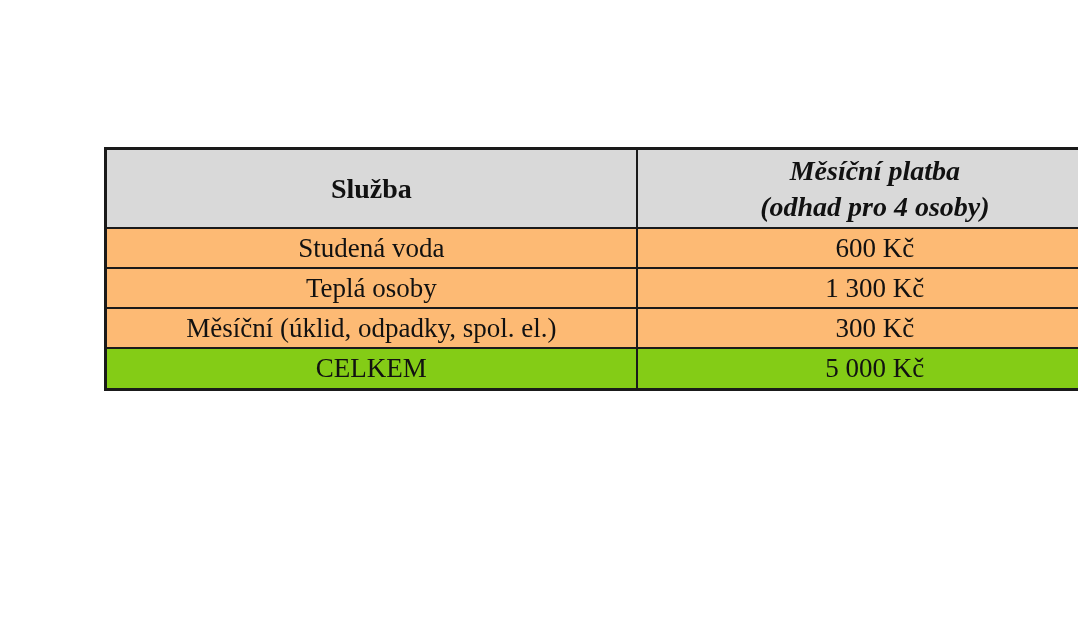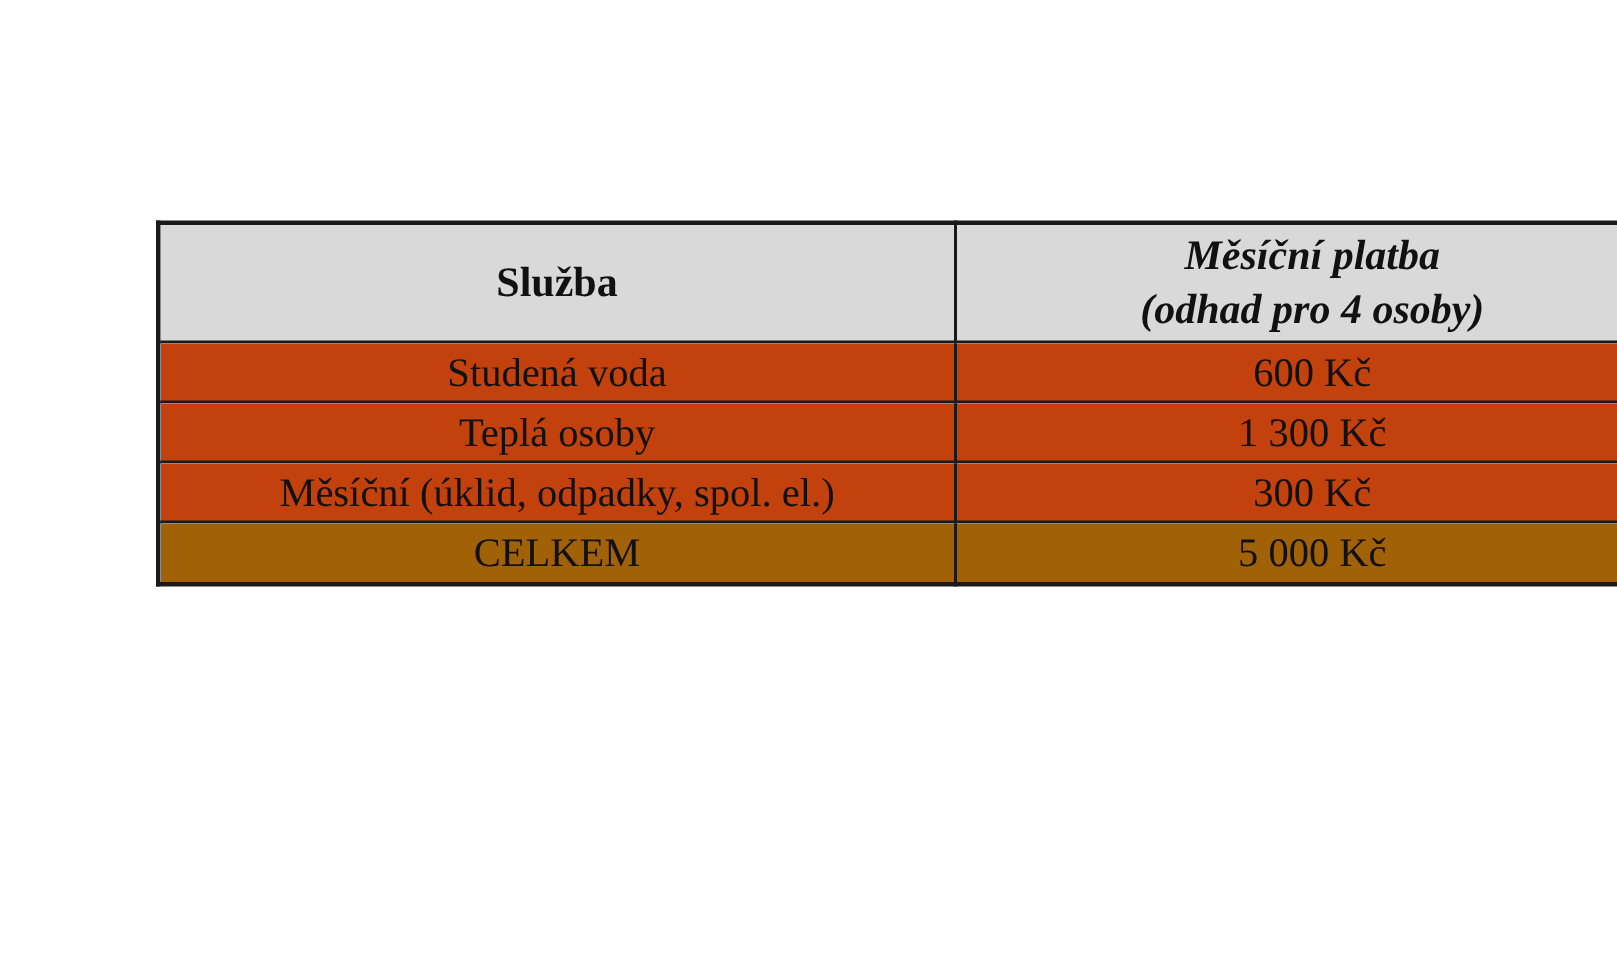--- a/index.html
+++ b/index.html
@@ -41,27 +41,27 @@
   }
   tr.header-row th {
     height: 77px;
     background: #d9d9d9;
     font-weight: bold;
     font-size: 28px;
     line-height: 36px;
   }
   tr.data-row td {
     height: 38px;
-    background: #c2410c;
+    background: #fdba74;
     font-weight: normal;
     font-size: 27px;
   }
   tr.total-row td {
     height: 39px;
-    background: #a16207;
+    background: #84cc16;
     font-weight: normal;
     font-size: 27px;
   }
   .two-line span { display: block; font-style: italic; }
 </style>
 </head>
 <body>
 
 <div class="page">
   <table class="services">

